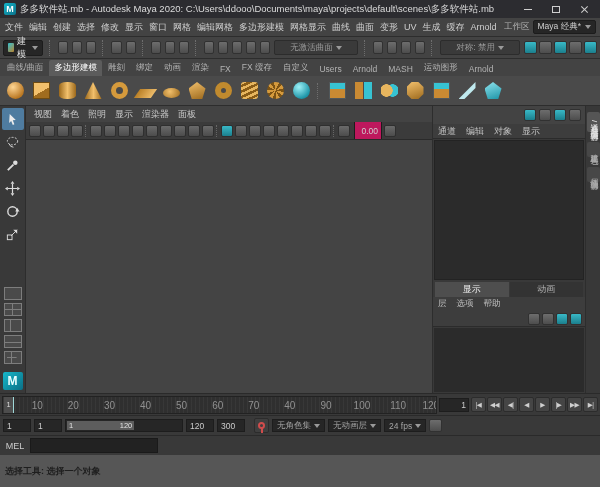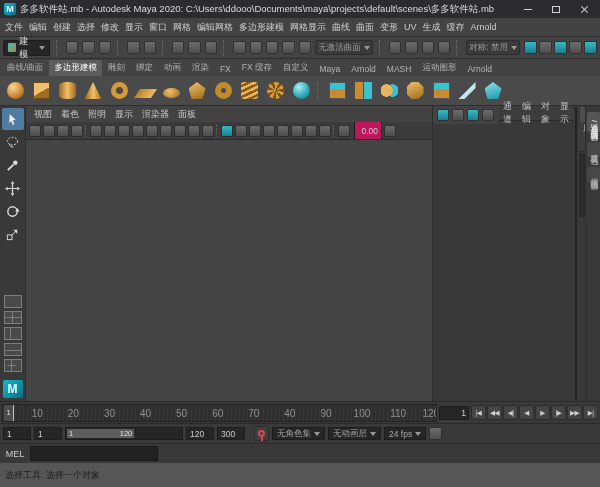--- a/index.html
+++ b/index.html
@@ -28,21 +28,21 @@
   .caret { width:0; height:0; border-left:3px solid transparent; border-right:3px solid transparent; border-top:4px solid #9a9a9a; }
 
   
   .statusline { height:22px; background:#434343; border-bottom:1px solid #2d2d2d; display:flex; align-items:center; gap:4px; padding:0 3px; }
   .mode-box { display:flex; align-items:center; gap:3px; background:#262626; border:1px solid #1c1c1c; border-radius:2px; height:16px; padding:0 4px; font-size:9px; color:#e0e0e0; }
   .mode-ico { width:9px; height:9px; border-radius:1px; background:linear-gradient(135deg,#35c1d0,#b9832f); }
   .sl-sep { width:4px; height:16px; border-left:1px dotted #6e6e6e; margin:0 2px; }
   .sico { width:13px; height:13px; border-radius:2px; border:1px solid #313131; background:linear-gradient(180deg,#6d6d6d,#4d4d4d); }
   .sico.teal { background:linear-gradient(180deg,#39b9c7,#1b7f8d); }
   .sico.small { width:12px; height:12px; }
-  .sl-field { background:#3a3a3a; border:1px solid #2c2c2c; border-radius:2px; color:#9b9b9b; font-size:8.5px; height:15px; display:flex; align-items:center; gap:3px; padding:0 2px; white-space:nowrap; }
+  .sl-field { background:#3a3a3a; border:1px solid #2c2c2c; border-radius:2px; color:#9b9b9b; font-size:8.5px; height:15px; display:flex; align-items:center; gap:3px; padding:0 15px; white-space:nowrap; }
   .sl-right { margin-left:auto; display:flex; gap:2px; }
 
   
   .shelf-tabs { height:17px; background:#434343; display:flex; align-items:flex-end; padding:0 2px; gap:1px; white-space:nowrap; overflow:hidden; }
   .shelf-tab { font-size:8.5px; color:#b3b3b3; padding:2px 5px; }
   .shelf-tab.active { background:#5c5c5c; color:#fff; border-radius:2px 2px 0 0; }
   .shelf { height:30px; background:#4a4a4a; border-bottom:1px solid #2d2d2d; display:flex; align-items:center; gap:2px; padding:0 3px; overflow:hidden; }
   .shicon { width:24px; height:24px; border-radius:2px; display:flex; align-items:center; justify-content:center; }
   .shp { width:17px; height:17px; }
   .sphere { border-radius:50%; background:radial-gradient(circle at 35% 30%,#ffd694,#b97722 72%); }
@@ -91,21 +91,21 @@
     transform:translate(-50%,-50%) perspective(460px) rotateX(58deg);
     background-image:
       repeating-linear-gradient(0deg, rgba(35,35,35,.38) 0 1px, rgba(0,0,0,0) 1px 16px),
       repeating-linear-gradient(90deg, rgba(35,35,35,.38) 0 1px, rgba(0,0,0,0) 1px 16px); }
   .grid-plane::before { content:""; position:absolute; left:50%; top:0; bottom:0; width:1px; background:#2e2e2e; }
   .grid-plane::after { content:""; position:absolute; top:50%; left:0; right:0; height:1px; background:#2e2e2e; }
   .persp-label { position:absolute; bottom:4px; left:50%; transform:translateX(-50%); font-size:9px; color:#d2d2d2; }
   .axis-gizmo { position:absolute; left:6px; bottom:4px; }
 
   .right-panel { width:168px; flex:none; display:flex; border-left:1px solid #2d2d2d; }
-  .cb-main { flex:1 1 auto; min-width:0; display:flex; flex-direction:row; background:#393939; }
+  .cb-main { flex:1 1 auto; min-width:0; display:flex; flex-direction:column; background:#393939; }
   .cb-toolbar { height:18px; background:#434343; display:flex; align-items:center; justify-content:flex-end; gap:3px; padding:0 4px; }
   .cb-menus { height:15px; background:#3d3d3d; border-bottom:1px solid #2b2b2b; display:flex; align-items:center; }
   .cb-menu-item { font-size:9px; color:#c0c0c0; padding:0 5px; }
   .cb-empty { flex:1 1 auto; background:#2b2b2b; border:1px solid #232323; margin:1px; }
   .layer-editor { height:112px; flex:none; display:flex; flex-direction:column; }
   .le-tabs { height:16px; display:flex; gap:1px; padding:1px 2px 0; background:#393939; }
   .le-tab { flex:1; text-align:center; font-size:9px; color:#b5b5b5; background:#333; padding-top:1px; }
   .le-tab.active { background:#4e4e4e; color:#eee; }
   .le-menus { height:14px; background:#3d3d3d; display:flex; align-items:center; }
   .le-menu-item { font-size:8.5px; color:#c0c0c0; padding:0 5px; }
@@ -132,21 +132,21 @@
   .autokey { width:15px; height:15px; border-radius:2px; background:#3f3f3f; border:1px solid #2c2c2c; display:flex; align-items:center; justify-content:center; margin-left:6px; }
   .key-glyph { width:7px; height:7px; border:2px solid #d04c4c; border-radius:50%; position:relative; }
   .key-glyph::after { content:""; position:absolute; left:1px; top:4px; width:2px; height:5px; background:#d04c4c; }
   .dd { height:13px; background:#262626; border:1px solid #1d1d1d; display:flex; align-items:center; gap:3px; padding:0 4px; font-size:8.5px; color:#a5a5a5; white-space:nowrap; }
 
   
   .commandrow { height:20px; background:#393939; border-top:1px solid #2a2a2a; display:flex; align-items:center; }
   .mel-label { width:30px; text-align:center; font-size:9px; color:#ccc; }
   .cmd-input { width:128px; height:15px; background:#222; border:1px solid #1a1a1a; color:#ddd; font-size:9px; }
   .cmd-result { flex:1 1 auto; min-width:0; height:15px; margin:0 2px; background:#5c5c5c; color:#1d1d1d; font-size:8.5px; font-family:"Liberation Mono","DejaVu Sans Mono",monospace; display:flex; align-items:center; padding:0 4px; white-space:nowrap; overflow:hidden; }
-  .helpline { height:24px; background:#565656; color:#1e1e1e; font-size:9px; display:flex; align-items:center; padding:0 5px; }
+  .helpline { height:32px; background:#565656; color:#1e1e1e; font-size:9px; display:flex; align-items:center; padding:0 5px;font-weight:bold; }
 </style>
 </head>
 <body>
 
 <div class="win">
 
   <div class="titlebar">
     <div class="title-logo">M</div>
     <span class="title-text">多多软件站.mb - Autodesk Maya 2020: C:\Users\ddooo\Documents\maya\projects\default\scenes\多多软件站.mb</span>
     <div class="win-btn">
@@ -172,20 +172,27 @@
     <span class="menu-item">编辑网格</span>
     <span class="menu-item">多边形建模</span>
     <span class="menu-item">网格显示</span>
     <span class="menu-item">曲线</span>
     <span class="menu-item">曲面</span>
     <span class="menu-item">变形</span>
     <span class="menu-item">UV</span>
     <span class="menu-item">生成</span>
     <span class="menu-item">缓存</span>
     <span class="menu-item">Arnold</span>
+    <div class="workspace">
+      <span class="ws-label">工作区</span>
+      <div class="select-box">
+        <span>Maya 经典*</span>
+        <span class="caret"></span>
+      </div>
+    </div>
   </div>
 
   <div class="statusline">
     <div class="mode-box">
       <span class="mode-ico"></span>
       <span>建模</span>
       <span class="caret"></span>
     </div>
     <div class="sl-sep"></div>
     <div class="sico"></div>
@@ -230,21 +237,21 @@
   <div class="shelf-tabs">
     <span class="shelf-tab">曲线/曲面</span>
     <span class="shelf-tab active">多边形建模</span>
     <span class="shelf-tab">雕刻</span>
     <span class="shelf-tab">绑定</span>
     <span class="shelf-tab">动画</span>
     <span class="shelf-tab">渲染</span>
     <span class="shelf-tab">FX</span>
     <span class="shelf-tab">FX 缓存</span>
     <span class="shelf-tab">自定义</span>
-    <span class="shelf-tab">Maya</span>
+    <span class="shelf-tab">Users</span>
     <span class="shelf-tab">Arnold</span>
     <span class="shelf-tab">MASH</span>
     <span class="shelf-tab">运动图形</span>
     <span class="shelf-tab">Arnold</span>
   </div>
 
   <div class="shelf">
     <div class="shicon">
         <div class="shp sphere"></div>
       </div>

